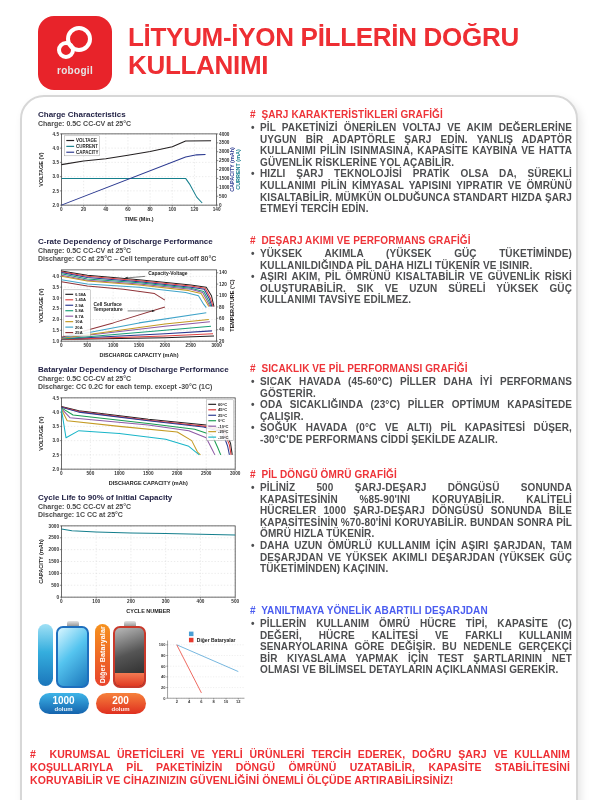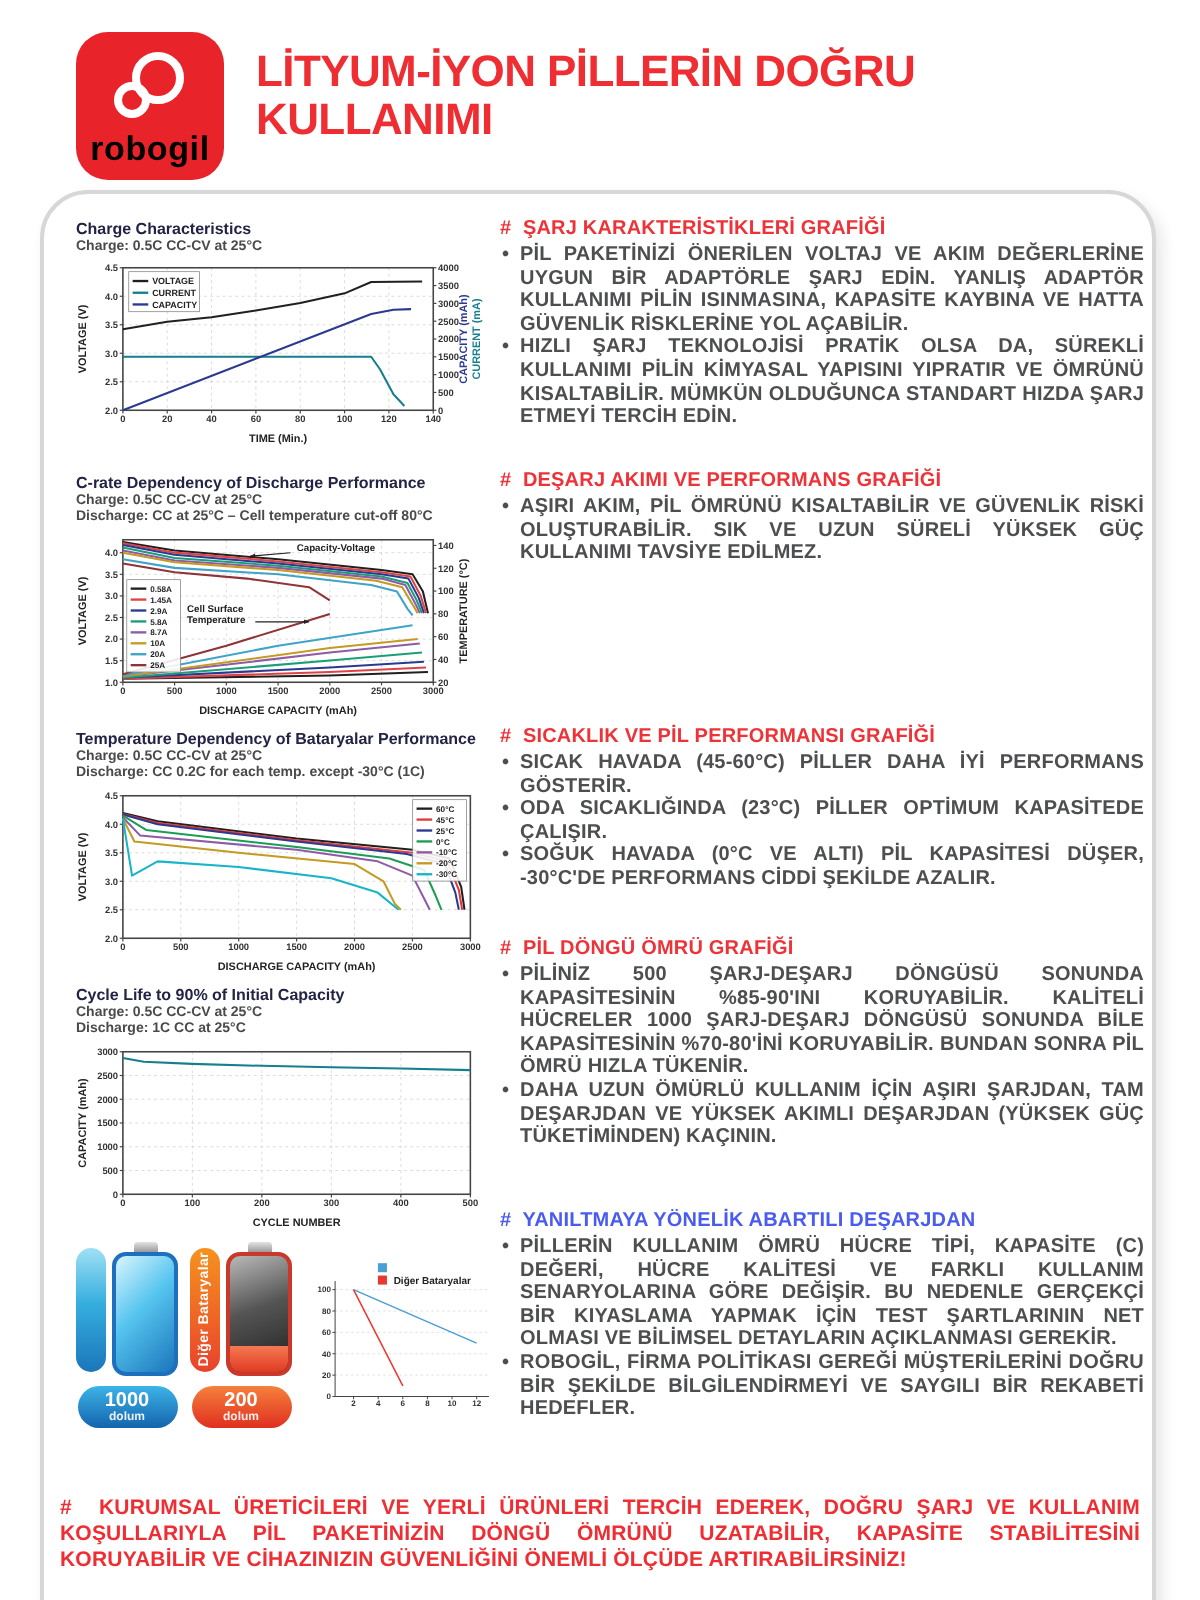--- a/index.html
+++ b/index.html
@@ -2,22 +2,22 @@
 <html><head>
 <meta charset="utf-8">
 <style>
   * { margin:0; padding:0; box-sizing:border-box; }
   html,body { width:600px; height:800px; background:#fff; font-family:"Liberation Sans", sans-serif; overflow:hidden; }
   #page { position:relative; width:600px; height:800px; background:#fff; }
 
   
   .logo { position:absolute; left:38px; top:16px; width:74px; height:74px; background:#e8232a; border-radius:16px; display:flex; flex-direction:column; align-items:center; justify-content:flex-start; }
   .logo svg { margin-top:7px; }
-  .logo-text { color:#000000; font-weight:bold; font-size:17px; letter-spacing:.3px; margin-top:-2px; }
-  .title { position:absolute; left:128px; top:24px; width:450px; font-size:22px; line-height:1.07; font-weight:bold; color:#ee2e33; letter-spacing:-.3px; }
+  .logo-text { color:#e5e5e5; font-weight:bold; font-size:10px; letter-spacing:.3px; margin-top:-2px; }
+  .title { position:absolute; left:128px; top:24px; width:450px; font-size:26px; line-height:1.07; font-weight:bold; color:#ee2e33; letter-spacing:-.3px; }
 
   
   .card { position:absolute; left:20px; top:95px; width:558px; height:785px; background:#fff; border:2px solid #d7d7d7; border-radius:24px; box-shadow:3px 4px 8px rgba(0,0,0,.10); }
 
   
   .chart-block { position:absolute; left:16px; width:205px; }
   .chart-title { font-size:8px; font-weight:bold; color:#232346; line-height:1.2; }
   .chart-sub { font-size:7px; font-weight:bold; color:#4a4a4a; line-height:1.25; }
   .chart-svg { display:block; width:205px; margin-top:1px; }
 
@@ -263,21 +263,21 @@
             <text x="38" y="70.836" class="ltext" font-size="4.2">25A</text>
             <text x="113.04" y="10.530303030303031" class="ann" text-anchor="start"><tspan x="113.04" dy="0">Capacity-Voltage</tspan></text>
             <line x1="109.86" y1="11.636363636363626" x2="89.19" y2="13.406060606060606" stroke="#222" stroke-width="0.6"></line>
             <polygon points="89.2,13.4 91.7,12.1 91.9,14.3" fill="#222"></polygon>
             <text x="56.86" y="42.16363636363636" class="ann" text-anchor="start"><tspan x="56.86" dy="0">Cell Surface</tspan><tspan x="56.86" dy="5.4">Temperature</tspan></text>
             <line x1="91.84" y1="47.03030303030303" x2="119.39999999999999" y2="47.03030303030303" stroke="#222" stroke-width="0.6"></line>
             <polygon points="119.4,47.0 116.8,48.1 116.8,45.9" fill="#222"></polygon>
           </svg>
         </div>
         <div class="chart-block" style="top: 268px;">
-          <div class="chart-title">Temperature Dependency of Bataryalar Performance</div>
+          <div class="chart-title">Bataryalar Dependency of Discharge Performance</div>
           <div class="chart-sub">Charge: 0.5C CC-CV at 25°C</div>
           <div class="chart-sub">Discharge: CC 0.2C for each temp. except -30°C (1C)</div>
           <svg class="chart-svg" viewBox="0 0 210 96">
             <line x1="24" y1="5" x2="24" y2="78" class="grid"></line>
             <line x1="24" y1="78" x2="24" y2="79.6" class="ax"></line>
             <text x="24" y="84" class="tick" text-anchor="middle">0</text>
             <line x1="53.666666666666664" y1="5" x2="53.666666666666664" y2="78" class="grid"></line>
             <line x1="53.666666666666664" y1="78" x2="53.666666666666664" y2="79.6" class="ax"></line>
             <text x="53.666666666666664" y="84" class="tick" text-anchor="middle">500</text>
             <line x1="83.33333333333333" y1="5" x2="83.33333333333333" y2="78" class="grid"></line>
@@ -471,20 +471,21 @@
         <div class="section" style="top: 12px;">
           <div class="sec-heading red"><span>#</span>&nbsp; <span>ŞARJ KARAKTERİSTİKLERİ GRAFİĞİ</span></div>
           <ul>
             <li>PİL PAKETİNİZİ ÖNERİLEN VOLTAJ VE AKIM DEĞERLERİNE UYGUN BİR ADAPTÖRLE ŞARJ EDİN. YANLIŞ ADAPTÖR KULLANIMI PİLİN ISINMASINA, KAPASİTE KAYBINA VE HATTA GÜVENLİK RİSKLERİNE YOL AÇABİLİR.</li>
             <li>HIZLI ŞARJ TEKNOLOJİSİ PRATİK OLSA DA, SÜREKLİ KULLANIMI PİLİN KİMYASAL YAPISINI YIPRATIR VE ÖMRÜNÜ KISALTABİLİR. MÜMKÜN OLDUĞUNCA STANDART HIZDA ŞARJ ETMEYİ TERCİH EDİN.</li>
           </ul>
         </div>
         <div class="section" style="top: 138px;">
           <div class="sec-heading red"><span>#</span>&nbsp; <span>DEŞARJ AKIMI VE PERFORMANS GRAFİĞİ</span></div>
           <ul>
+            <li>YÜKSEK AKIMLA (YÜKSEK GÜÇ TÜKETİMİNDE) KULLANILDIĞINDA PİL DAHA HIZLI TÜKENİR VE ISINIR.</li>
             <li>AŞIRI AKIM, PİL ÖMRÜNÜ KISALTABİLİR VE GÜVENLİK RİSKİ OLUŞTURABİLİR. SIK VE UZUN SÜRELİ YÜKSEK GÜÇ KULLANIMI TAVSİYE EDİLMEZ.</li>
           </ul>
         </div>
         <div class="section" style="top: 266px;">
           <div class="sec-heading red"><span>#</span>&nbsp; <span>SICAKLIK VE PİL PERFORMANSI GRAFİĞİ</span></div>
           <ul>
             <li>SICAK HAVADA (45-60°C) PİLLER DAHA İYİ PERFORMANS GÖSTERİR.</li>
             <li>ODA SICAKLIĞINDA (23°C) PİLLER OPTİMUM KAPASİTEDE ÇALIŞIR.</li>
             <li>SOĞUK HAVADA (0°C VE ALTI) PİL KAPASİTESİ DÜŞER, -30°C'DE PERFORMANS CİDDİ ŞEKİLDE AZALIR.</li>
           </ul>
@@ -493,21 +494,20 @@
           <div class="sec-heading red"><span>#</span>&nbsp; <span>PİL DÖNGÜ ÖMRÜ GRAFİĞİ</span></div>
           <ul>
             <li>PİLİNİZ 500 ŞARJ-DEŞARJ DÖNGÜSÜ SONUNDA KAPASİTESİNİN %85-90'INI KORUYABİLİR. KALİTELİ HÜCRELER 1000 ŞARJ-DEŞARJ DÖNGÜSÜ SONUNDA BİLE KAPASİTESİNİN %70-80'İNİ KORUYABİLİR. BUNDAN SONRA PİL ÖMRÜ HIZLA TÜKENİR.</li>
             <li>DAHA UZUN ÖMÜRLÜ KULLANIM İÇİN AŞIRI ŞARJDAN, TAM DEŞARJDAN VE YÜKSEK AKIMLI DEŞARJDAN (YÜKSEK GÜÇ TÜKETİMİNDEN) KAÇININ.</li>
           </ul>
         </div>
         <div class="section" style="top: 508px;">
           <div class="sec-heading blue"><span>#</span>&nbsp; <span>YANILTMAYA YÖNELİK ABARTILI DEŞARJDAN</span></div>
           <ul>
             <li>PİLLERİN KULLANIM ÖMRÜ HÜCRE TİPİ, KAPASİTE (C) DEĞERİ, HÜCRE KALİTESİ VE FARKLI KULLANIM SENARYOLARINA GÖRE DEĞİŞİR. BU NEDENLE GERÇEKÇİ BİR KIYASLAMA YAPMAK İÇİN TEST ŞARTLARININ NET OLMASI VE BİLİMSEL DETAYLARIN AÇIKLANMASI GEREKİR.</li>
-            <li>ROBOGİL, FİRMA POLİTİKASI GEREĞİ MÜŞTERİLERİNİ DOĞRU BİR ŞEKİLDE BİLGİLENDİRMEYİ VE SAYGILI BİR REKABETİ HEDEFLER.</li>
           </ul>
         </div>
       </div>
   </div>
 
   <div class="footer">
     <span>#</span>&nbsp;&nbsp;<span>KURUMSAL ÜRETİCİLERİ VE YERLİ ÜRÜNLERİ TERCİH EDEREK, DOĞRU ŞARJ VE KULLANIM KOŞULLARIYLA PİL PAKETİNİZİN DÖNGÜ ÖMRÜNÜ UZATABİLİR, KAPASİTE STABİLİTESİNİ KORUYABİLİR VE CİHAZINIZIN GÜVENLİĞİNİ ÖNEMLİ ÖLÇÜDE ARTIRABİLİRSİNİZ!</span>
   </div>
 </div>
 

